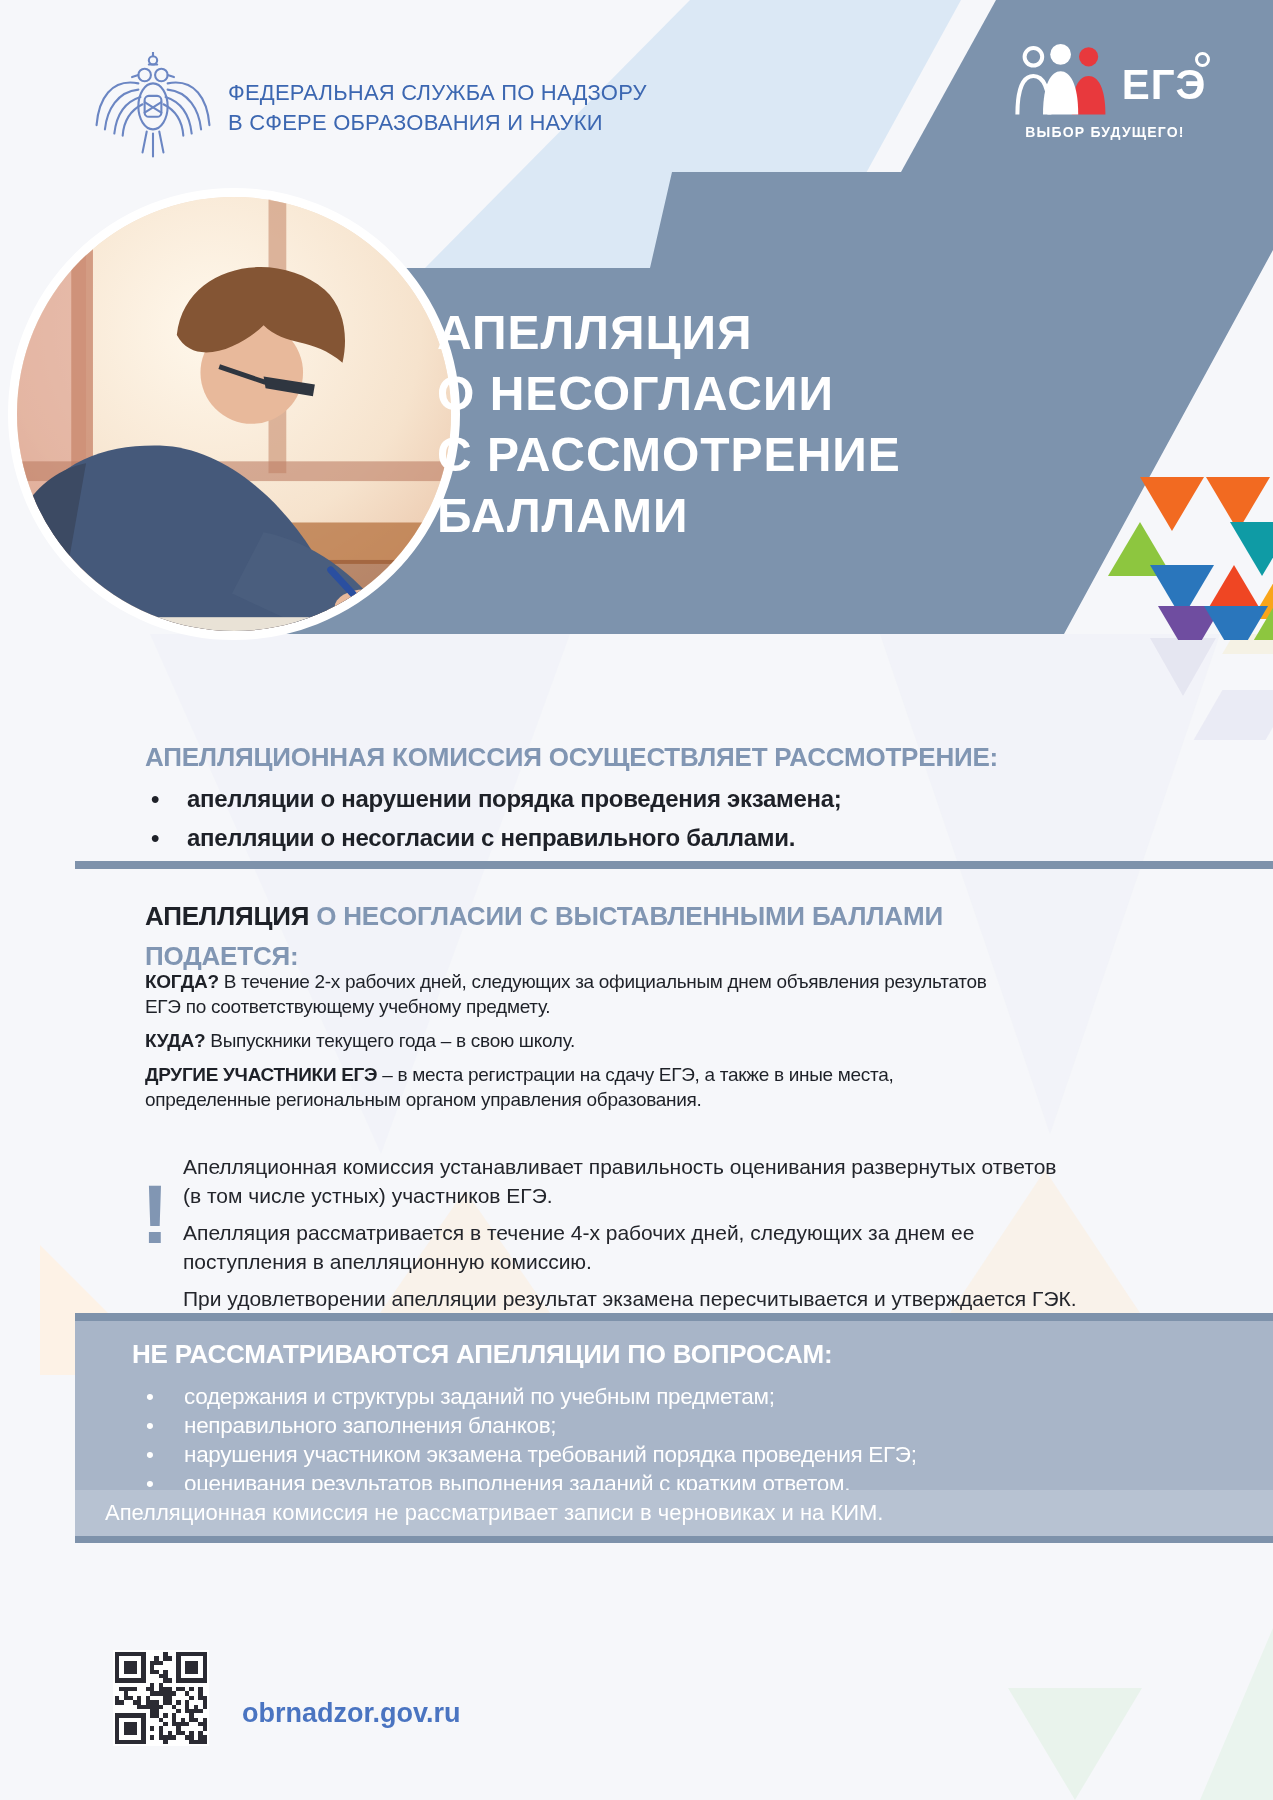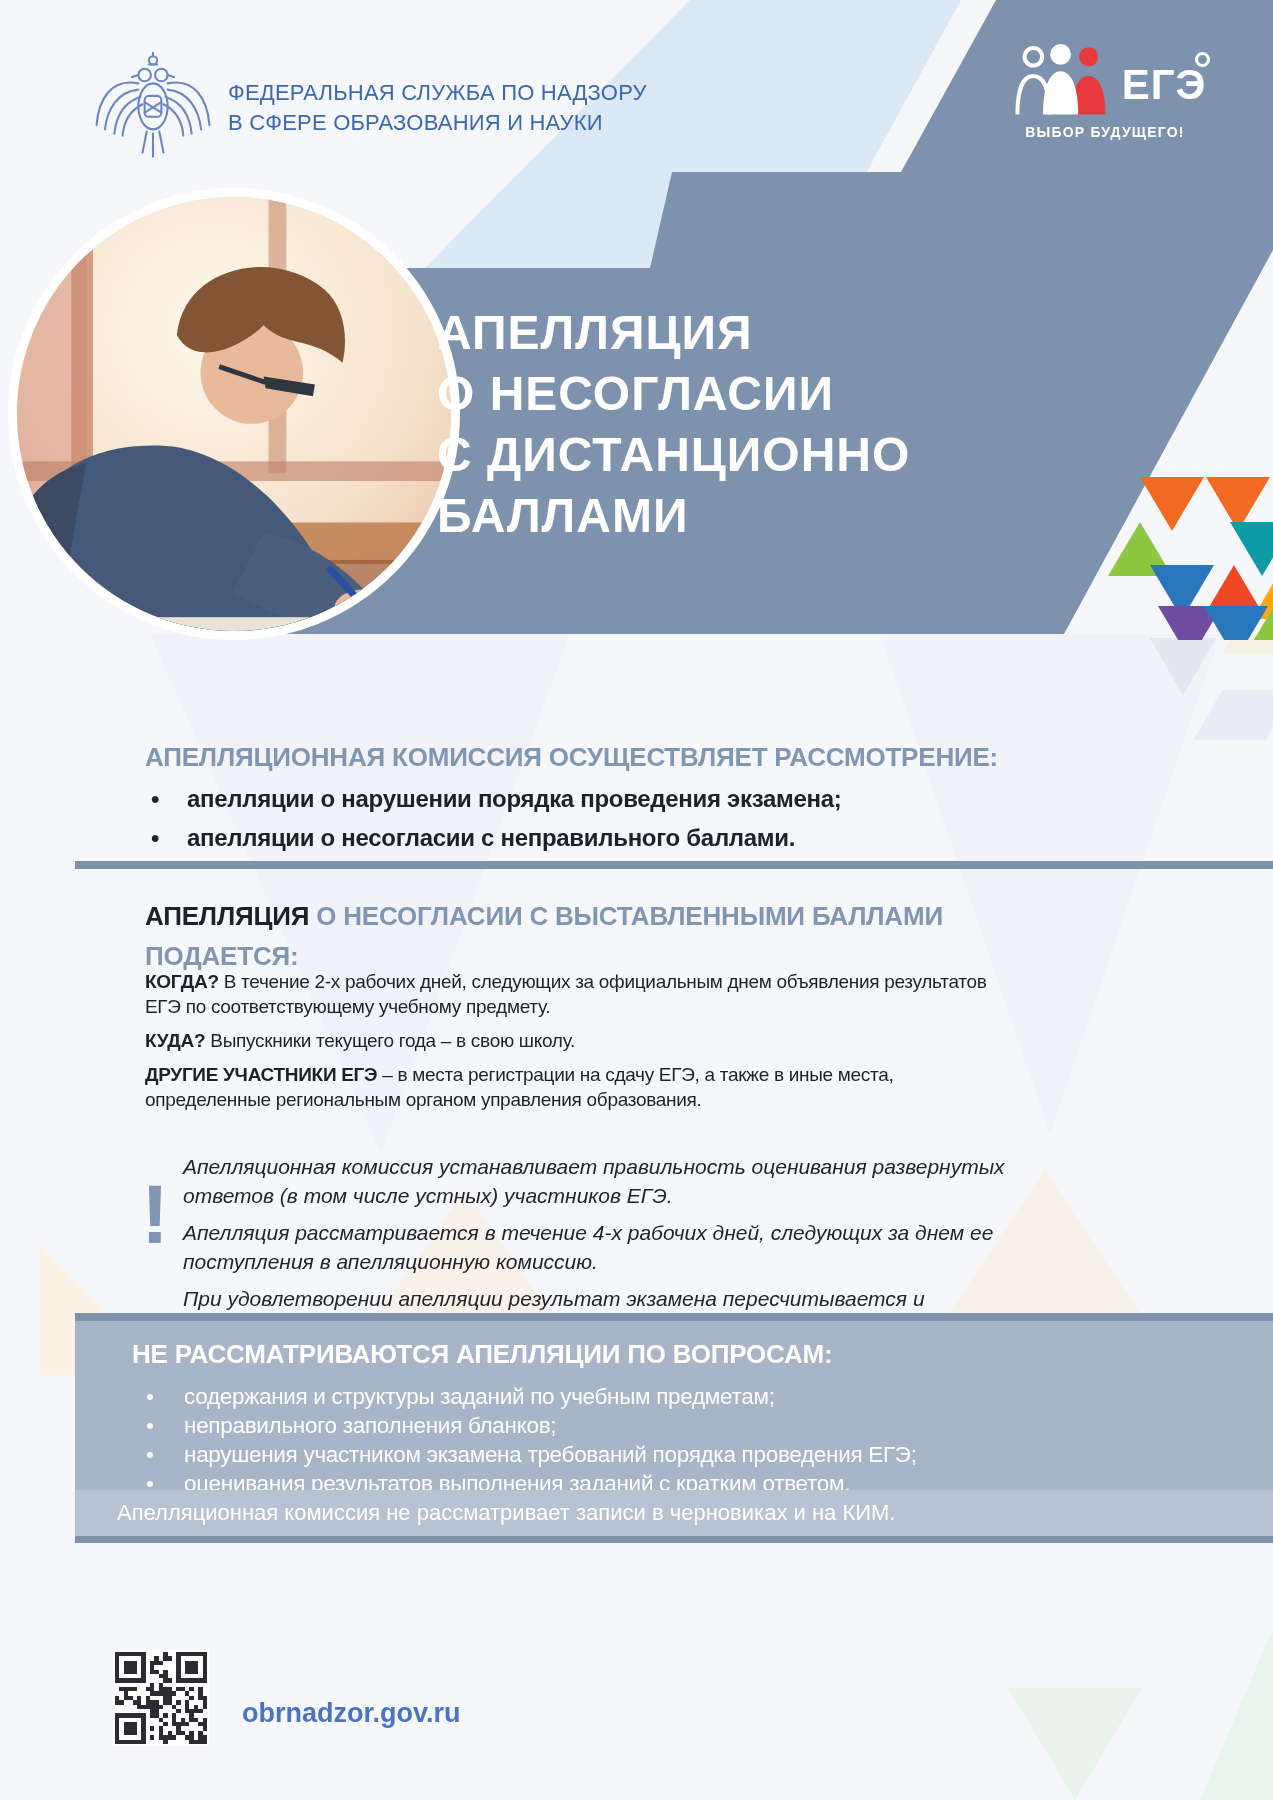--- a/index.html
+++ b/index.html
@@ -42,30 +42,30 @@
   .blist{margin:0;padding:0;list-style:none;}
   .blist li{position:relative;padding-left:40px;}
   .blist li::before{content:"\2022";position:absolute;left:4px;}
   .b1{left:147px;top:779px;font-size:24px;font-weight:700;color:var(--c-text-dark,#1e2128);line-height:39px;letter-spacing:-.3px;}
   .divider{left:75px;top:861px;width:1198px;height:8px;background:var(--c-box-border,#7e92ab);}
   .h-s2{left:145px;top:896px;width:930px;font-size:26px;font-weight:700;line-height:40px;letter-spacing:-.2px;}
   .h-dark{color:var(--c-text-dark,#1e2128);} .h-blue{color:var(--c-heading-blue,#8196b3);}
   .paras{left:145px;top:969px;width:845px;font-size:19px;line-height:25px;color:var(--c-text-dark,#1e2128);letter-spacing:-.3px;}
   .paras p{margin:0 0 9px 0;}
   .bang{left:141px;top:1172px;font-size:84px;font-weight:700;color:var(--c-heading-blue,#8196b3);line-height:84px;}
-  .note{left:183px;top:1152px;width:895px;font-style:italic;font-size:21px;line-height:29px;color:#23252b;}
+  .note{left:183px;top:1152px;width:895px;font-size:21px;line-height:29px;color:#23252b;}
   .note p{margin:0 0 8px 0;}
   .graybox{left:75px;top:1313px;width:1198px;height:230px;background:var(--c-box,#a8b5c8);
            border-top:8px solid var(--c-box-border,#7e92ab);border-bottom:7px solid var(--c-box-border,#7e92ab);
            box-sizing:border-box;color:#fff;}
   .graybox h2{margin:18px 0 12px 57px;font-size:26px;font-weight:700;letter-spacing:-.2px;}
   .b2{margin-left:57px;font-size:22.5px;line-height:29px;letter-spacing:-.3px;}
   .b2 li{padding-left:52px;} .b2 li::before{left:14px;}
   .box-band{position:absolute;left:0;bottom:0;width:100%;height:46px;background:var(--c-box-band,#b7c2d2);
-            line-height:46px;padding-left:42px;font-size:22px;box-sizing:border-box;}
+            line-height:46px;padding-left:30px;font-size:22px;box-sizing:border-box;}
   .statement{left:185px;top:1560px;font-size:23px;font-weight:700;line-height:35px;color:var(--c-text-dark,#1e2128);letter-spacing:-.2px;}
   .qr{left:113px;top:1650px;width:96px;height:96px;background:#fff;padding:2px;box-sizing:border-box;}
   .link{left:242px;top:1698px;font-size:27px;font-weight:700;color:var(--c-link-blue,#4a74c1);text-decoration:none;}
 
   
   .decor{pointer-events:none;}
 </style>
 </head>
 <body>
 
@@ -165,21 +165,21 @@
       <path d="M250 340 C300 350 342 382 372 422 L300 440 L218 402 Z" fill="#4a5e7e"></path>
       <ellipse cx="352" cy="416" rx="30" ry="18" fill="#e8b99b"></ellipse>
       <path d="M318 378 L368 432" stroke="#2a4fa0" stroke-width="7" stroke-linecap="round"></path>
       <rect x="140" y="426" width="300" height="14" fill="#e9e2d6"></rect>
     </svg>
   </div>
 
   <div class="abs title">
     <div>АПЕЛЛЯЦИЯ</div>
     <div>О НЕСОГЛАСИИ</div>
-    <div>С ДИСТАНЦИОННО</div>
+    <div>С РАССМОТРЕНИЕ</div>
     <div>БАЛЛАМИ</div>
   </div>
 
   <h2 class="abs h-s1" style="margin:0;">АПЕЛЛЯЦИОННАЯ КОМИССИЯ ОСУЩЕСТВЛЯЕТ РАССМОТРЕНИЕ:</h2>
   <ul class="abs blist b1">
     <li>апелляции о нарушении порядка проведения экзамена;</li>
     <li>апелляции о несогласии с неправильного баллами.</li>
   </ul>
 
   <div class="abs divider"></div>

